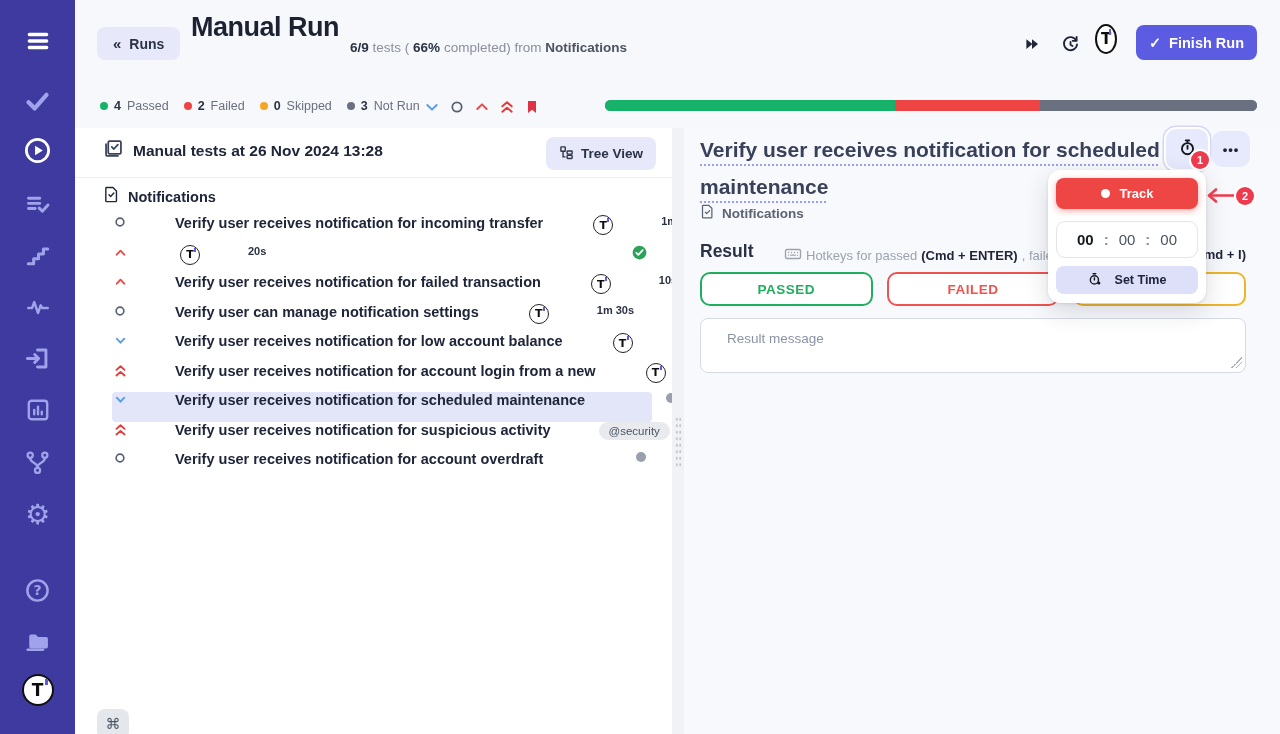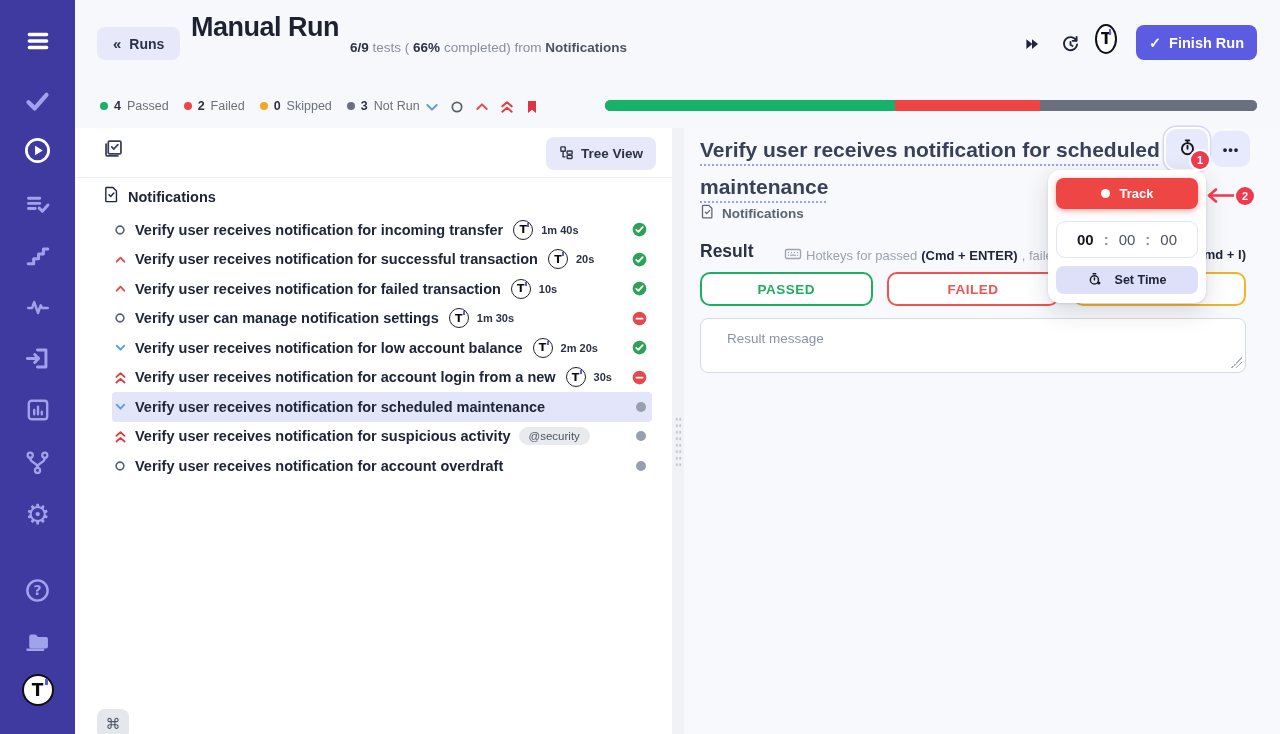--- a/index.html
+++ b/index.html
@@ -47,21 +47,21 @@
   .left-panel { position:absolute; left:75px; top:128px; width:597px; height:606px; background:#fff; }
   .lp-head { position:absolute; left:28px; top:10px; display:flex; align-items:center; gap:9px; }
   .lp-head .ttl { font-size:15.5px; font-weight:700; color:#20263a; }
   .tree-btn { position:absolute; right:16px; top:9px; height:33px; padding:0 13px; background:#e7e9fb; border:none;
     border-radius:8px; font-family:inherit; font-size:13.5px; font-weight:700; color:#2b3245;
     display:flex; align-items:center; gap:7px; cursor:pointer; }
   .lp-div { position:absolute; left:0; right:0; top:49px; height:1px; background:#eceef3; }
   .suite-row { position:absolute; left:28px; top:58px; display:flex; align-items:center; gap:8px; cursor:pointer; }
   .suite-row .nm { font-size:14.5px; font-weight:700; color:#20263a; }
   #test-list { position:absolute; left:37px; right:20px; top:87px; }
-  .trow { display:flex; align-items:center; height:29.5px; padding:0 5px 0 1px; border-radius:4px; cursor:pointer; }
+  .trow { display:flex; align-items:flex-start; height:29.5px; padding:0 5px 0 1px; border-radius:4px; cursor:pointer;gap:40px; }
   .trow.selected { background:#e3e5f8; }
   .trow .pri { width:17px; display:flex; flex:none; }
   .trow .ttitle { margin-left:5px; font-size:14.5px; font-weight:600; color:#20263a; white-space:nowrap; }
   .trow .tlogo.sm { margin-left:10px; }
   .trow .dur { margin-left:8px; font-size:11px; font-weight:700; color:#2b3245; white-space:nowrap; }
   .trow .tag { margin-left:8px; background:#e8eaee; color:#4b5563; font-size:11.5px; padding:3px 10px; border-radius:10px; }
   .trow .spacer { flex:1; }
   .trow .st { display:flex; flex:none; }
   .cmd-btn { position:absolute; left:22px; top:581px; width:32px; height:30px; background:#e4e7ec; border:none; border-radius:8px;
     font-family:"DejaVu Sans",sans-serif; font-size:15px; color:#4b5563; cursor:pointer; }
@@ -273,20 +273,21 @@
 
   <section class="left-panel">
     <div class="lp-head">
       <span>
         <svg width="21" height="21" viewBox="0 0 24 24" fill="none">
             <rect x="6" y="3.5" width="14.5" height="14.5" rx="1.5" stroke="#39415a" stroke-width="2"></rect>
             <path d="M10 10.2l2.4 2.4 4.6-5" stroke="#39415a" stroke-width="2" stroke-linecap="round" stroke-linejoin="round"></path>
             <path d="M3.5 7v12A1.5 1.5 0 005 20.5h12" stroke="#39415a" stroke-width="2" stroke-linecap="round"></path>
           </svg>
       </span>
+      <span class="ttl">Manual tests at 26 Nov 2024 13:28</span>
     </div>
     <button class="tree-btn">
       <span>
         <svg width="15" height="15" viewBox="0 0 24 24" fill="none">
             <rect x="3" y="3" width="7" height="7" rx="1" stroke="#2b3245" stroke-width="2.2"></rect>
             <path d="M6.5 10v9h4" stroke="#2b3245" stroke-width="2.2"></path>
             <rect x="13" y="9.5" width="8" height="5" rx="1" stroke="#2b3245" stroke-width="2.2"></rect>
             <rect x="13" y="16.5" width="8" height="5" rx="1" stroke="#2b3245" stroke-width="2.2"></rect>
           </svg>
       </span>
@@ -319,21 +320,20 @@
               <path d="M6.8 12.5l3.3 3.3 7-7.6" stroke="#fff" stroke-width="2.8" fill="none" stroke-linecap="round" stroke-linejoin="round"></path>
             </svg>
           </span>
         </div>
         <div class="trow">
           <span class="pri">
             <svg width="15" height="15" viewBox="0 0 24 24" fill="none">
               <path d="M6 15.5L12 9l6 6.5" stroke="#e84b4b" stroke-width="3" stroke-linecap="round" stroke-linejoin="round"></path>
             </svg>
           </span>
-          <span class="ttitle">Verify user receives notification for successful transaction</span>
           <span class="tlogo sm">T<span class="tick"></span></span>
           <span class="dur">20s</span>
           <span class="spacer"></span>
           <span class="st">
             <svg width="15" height="15" viewBox="0 0 24 24">
               <circle cx="12" cy="12" r="11" fill="#2ea158"></circle>
               <path d="M6.8 12.5l3.3 3.3 7-7.6" stroke="#fff" stroke-width="2.8" fill="none" stroke-linecap="round" stroke-linejoin="round"></path>
             </svg>
           </span>
         </div>

